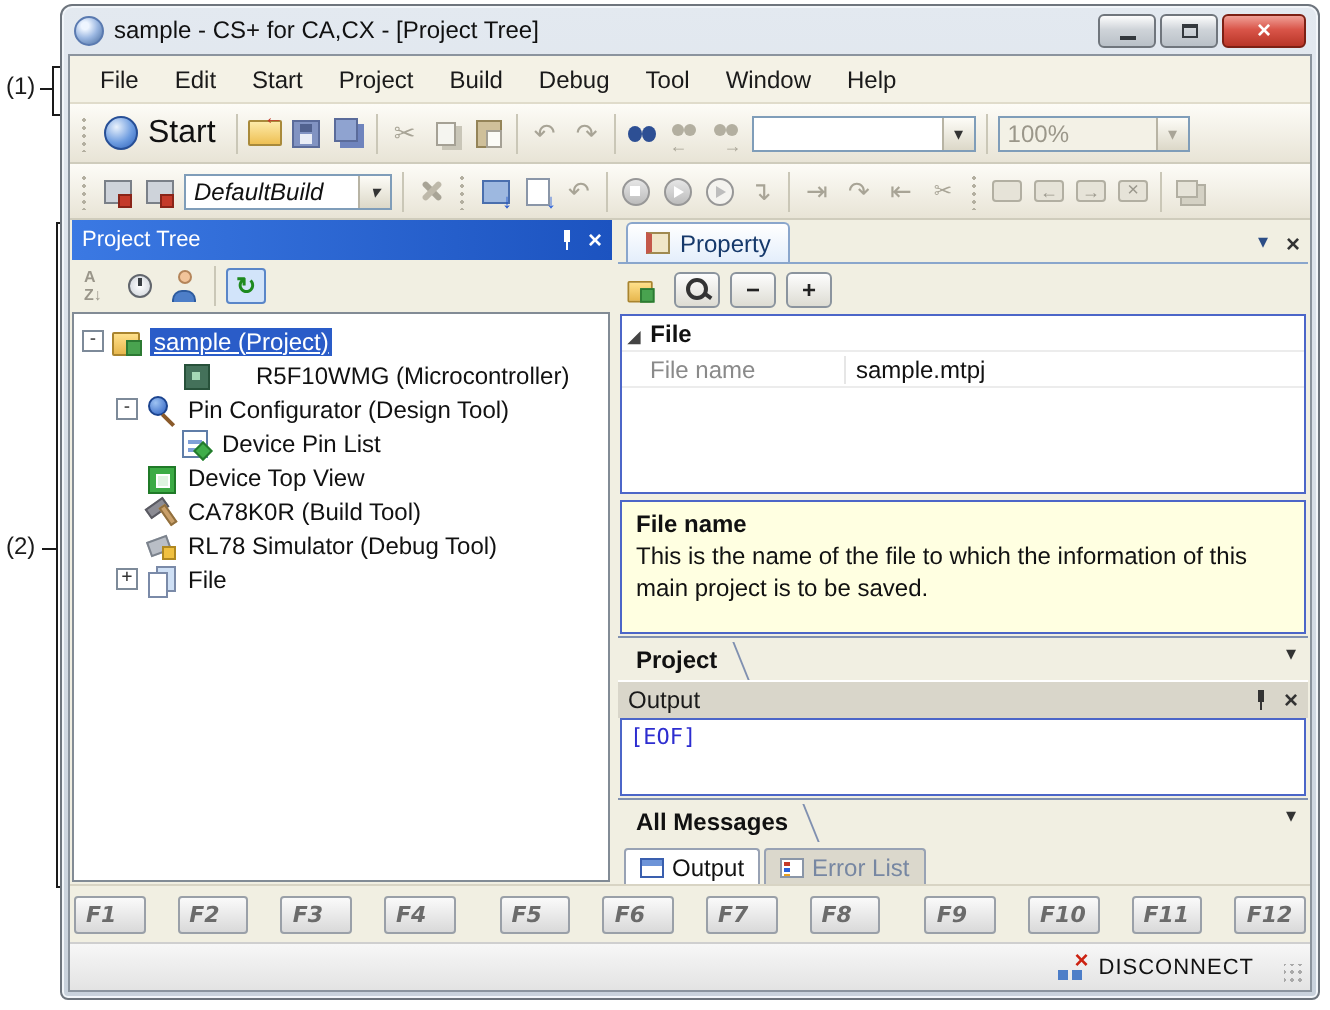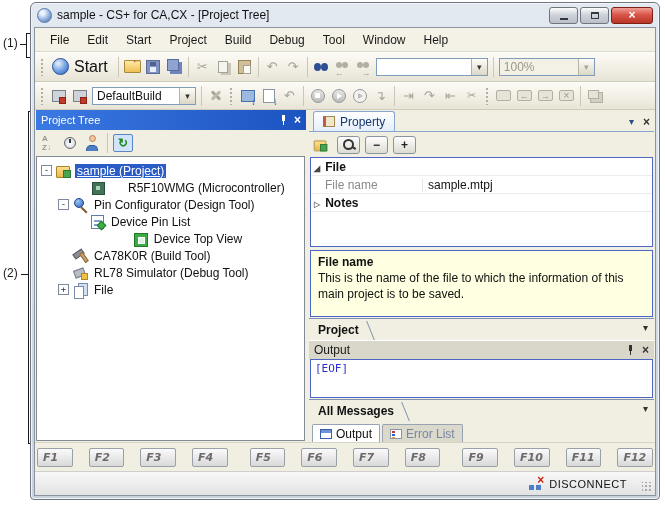--- a/index.html
+++ b/index.html
@@ -268,21 +268,21 @@
         <span class="combo disabled" style="width:96px;">
           <span class="combo-val">100%</span>
           <span class="combo-dd"></span>
         </span>
       </div>
 
       <div class="toolbar toolbar2">
         <span class="grip"></span>
         <span class="tbi i-buildsel"></span>
         <span class="tbi i-buildsel"></span>
-        <span class="combo" style="width:104px;">
+        <span class="combo" style="width:104px;font-style:italic;">
           <span class="combo-val">DefaultBuild</span>
           <span class="combo-dd"></span>
         </span>
         <span class="tsep"></span>
         <span class="tbi i-wrench"></span>
         <span class="grip"></span>
         <span class="tbi i-builddl"></span>
         <span class="tbi i-dl"></span>
         <span class="tbi glyph i-undo"></span>
         <span class="tsep"></span>
@@ -333,21 +333,21 @@
               <div class="tree-row" style="padding-left: 21px;">
                 <span class="expander">-</span>
                 <span class="ti ti-pincfg"></span>
                 <span class="tree-label">Pin Configurator (Design Tool)</span>
               </div>
               <div class="tree-row" style="padding-left: 38px;">
                 <span class="exp-spacer"></span>
                 <span class="ti ti-pinlist"></span>
                 <span class="tree-label">Device Pin List</span>
               </div>
-              <div class="tree-row" style="padding-left: 21px; justify-content: center;">
+              <div class="tree-row" style="padding-left: 21px;">
                 <span class="exp-spacer"></span>
                 <span class="ti ti-topview"></span>
                 <span class="tree-label">Device Top View</span>
               </div>
               <div class="tree-row" style="padding-left: 21px;">
                 <span class="exp-spacer"></span>
                 <span class="ti ti-build"></span>
                 <span class="tree-label">CA78K0R (Build Tool)</span>
               </div>
               <div class="tree-row" style="padding-left: 21px;">
@@ -388,23 +388,20 @@
               <span class="sq-btn">+</span>
             </div>
 
             <div class="prop-grid">
                 <div class="grid-row">
                   <span class="grid-cat expanded">File</span>
                 </div>
                 <div class="grid-row">
                   <span class="grid-label">File name</span>
                   <span class="grid-value">sample.mtpj</span>
-                </div>
-                <div class="grid-row">
-                  <span class="grid-cat collapsed">Notes</span>
                 </div>
               </div>
 
             <div class="prop-desc">
               <div class="desc-title">File name</div>
               <div class="desc-text">This is the name of the file to which the information of this main project is to be saved.</div>
             </div>
 
             <div class="bottom-tab-row">
               <span class="slant-tab">Project</span>

